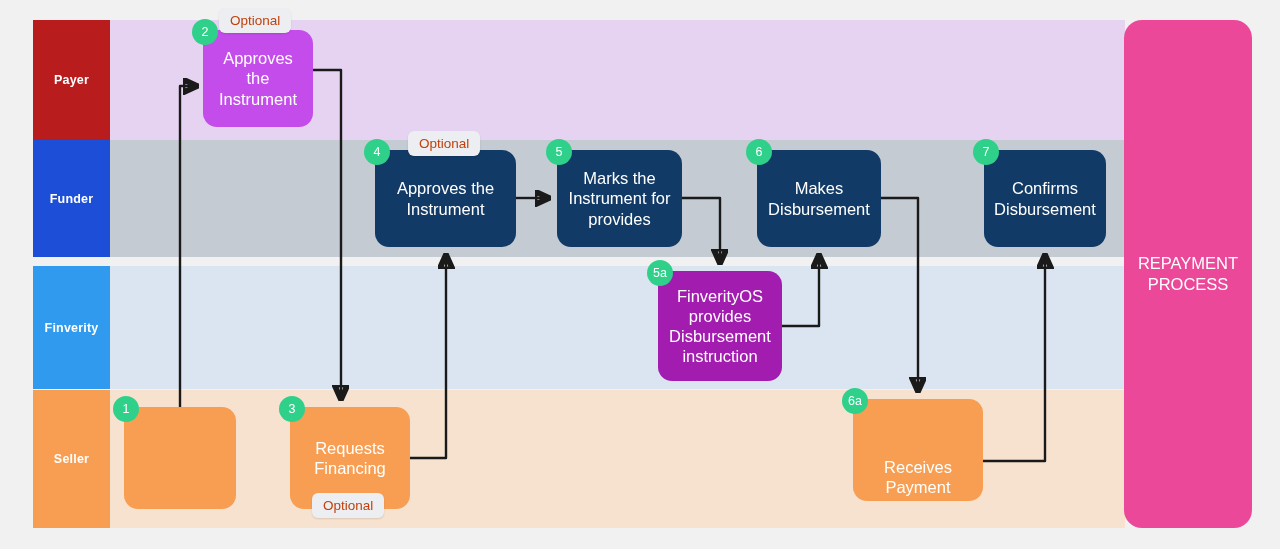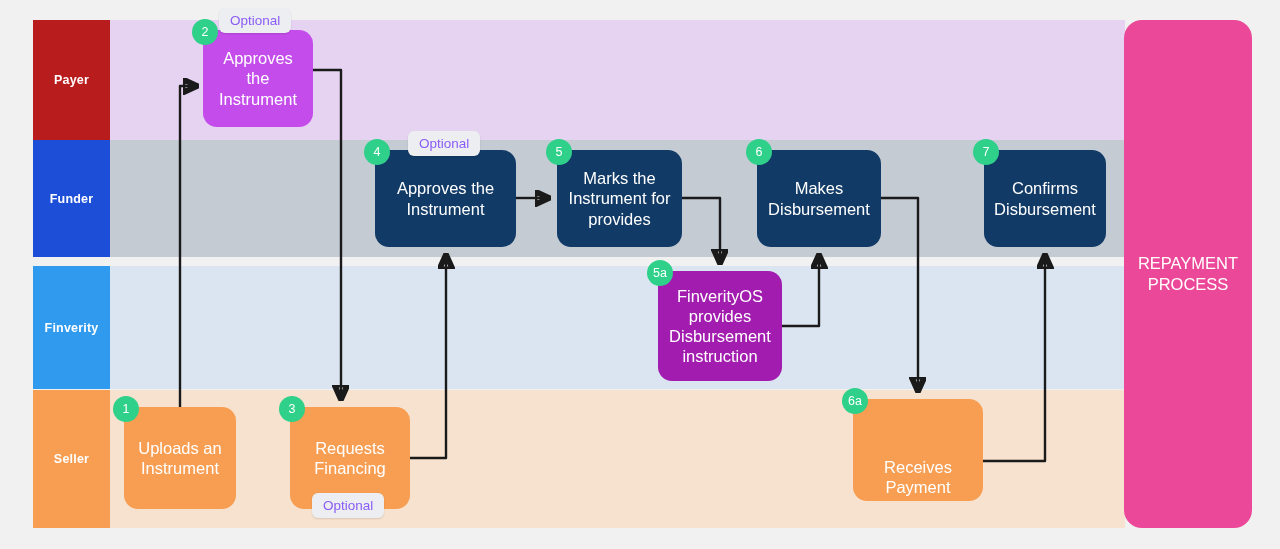--- a/index.html
+++ b/index.html
@@ -121,21 +121,21 @@
     font-size: 12.5px;
     display: flex;
     align-items: center;
     justify-content: center;
     line-height: 1;
   }
 
   .optional-tag {
     position: absolute;
     background: #eceef1;
-    color: #8b5cf6;
+    color: #c2410c;
     font-size: 13.5px;
     border-radius: 6px;
     padding: 5px 11px;
     white-space: nowrap;
     box-shadow: 0 1px 2px rgba(0,0,0,0.12);
   }
 
   
   #node-1 { left: 124px; top: 407px; width: 112px;  height: 102px; }
   #node-2 { left: 203px; top: 30px;  width: 110px;  height: 97px;  }
@@ -204,21 +204,20 @@
 
     <path d="M782,326 L819,326 L819,256" marker-end="url(#arrowhead)"></path>
 
     <path d="M881,198 L918,198 L918,390" marker-end="url(#arrowhead)"></path>
 
     <path d="M983,461 L1045,461 L1045,256" marker-end="url(#arrowhead)"></path>
   </svg>
 
   <div class="node seller" id="node-1">
     <span class="badge">1</span>
-    <span>Uploads an Instrument</span>
   </div>
 
   <div class="node payer" id="node-2">
     <span class="badge">2</span>
     <span>Approves the Instrument</span>
   </div>
 
   <div class="node seller" id="node-3">
     <span class="badge">3</span>
     <span>Requests Financing</span>

